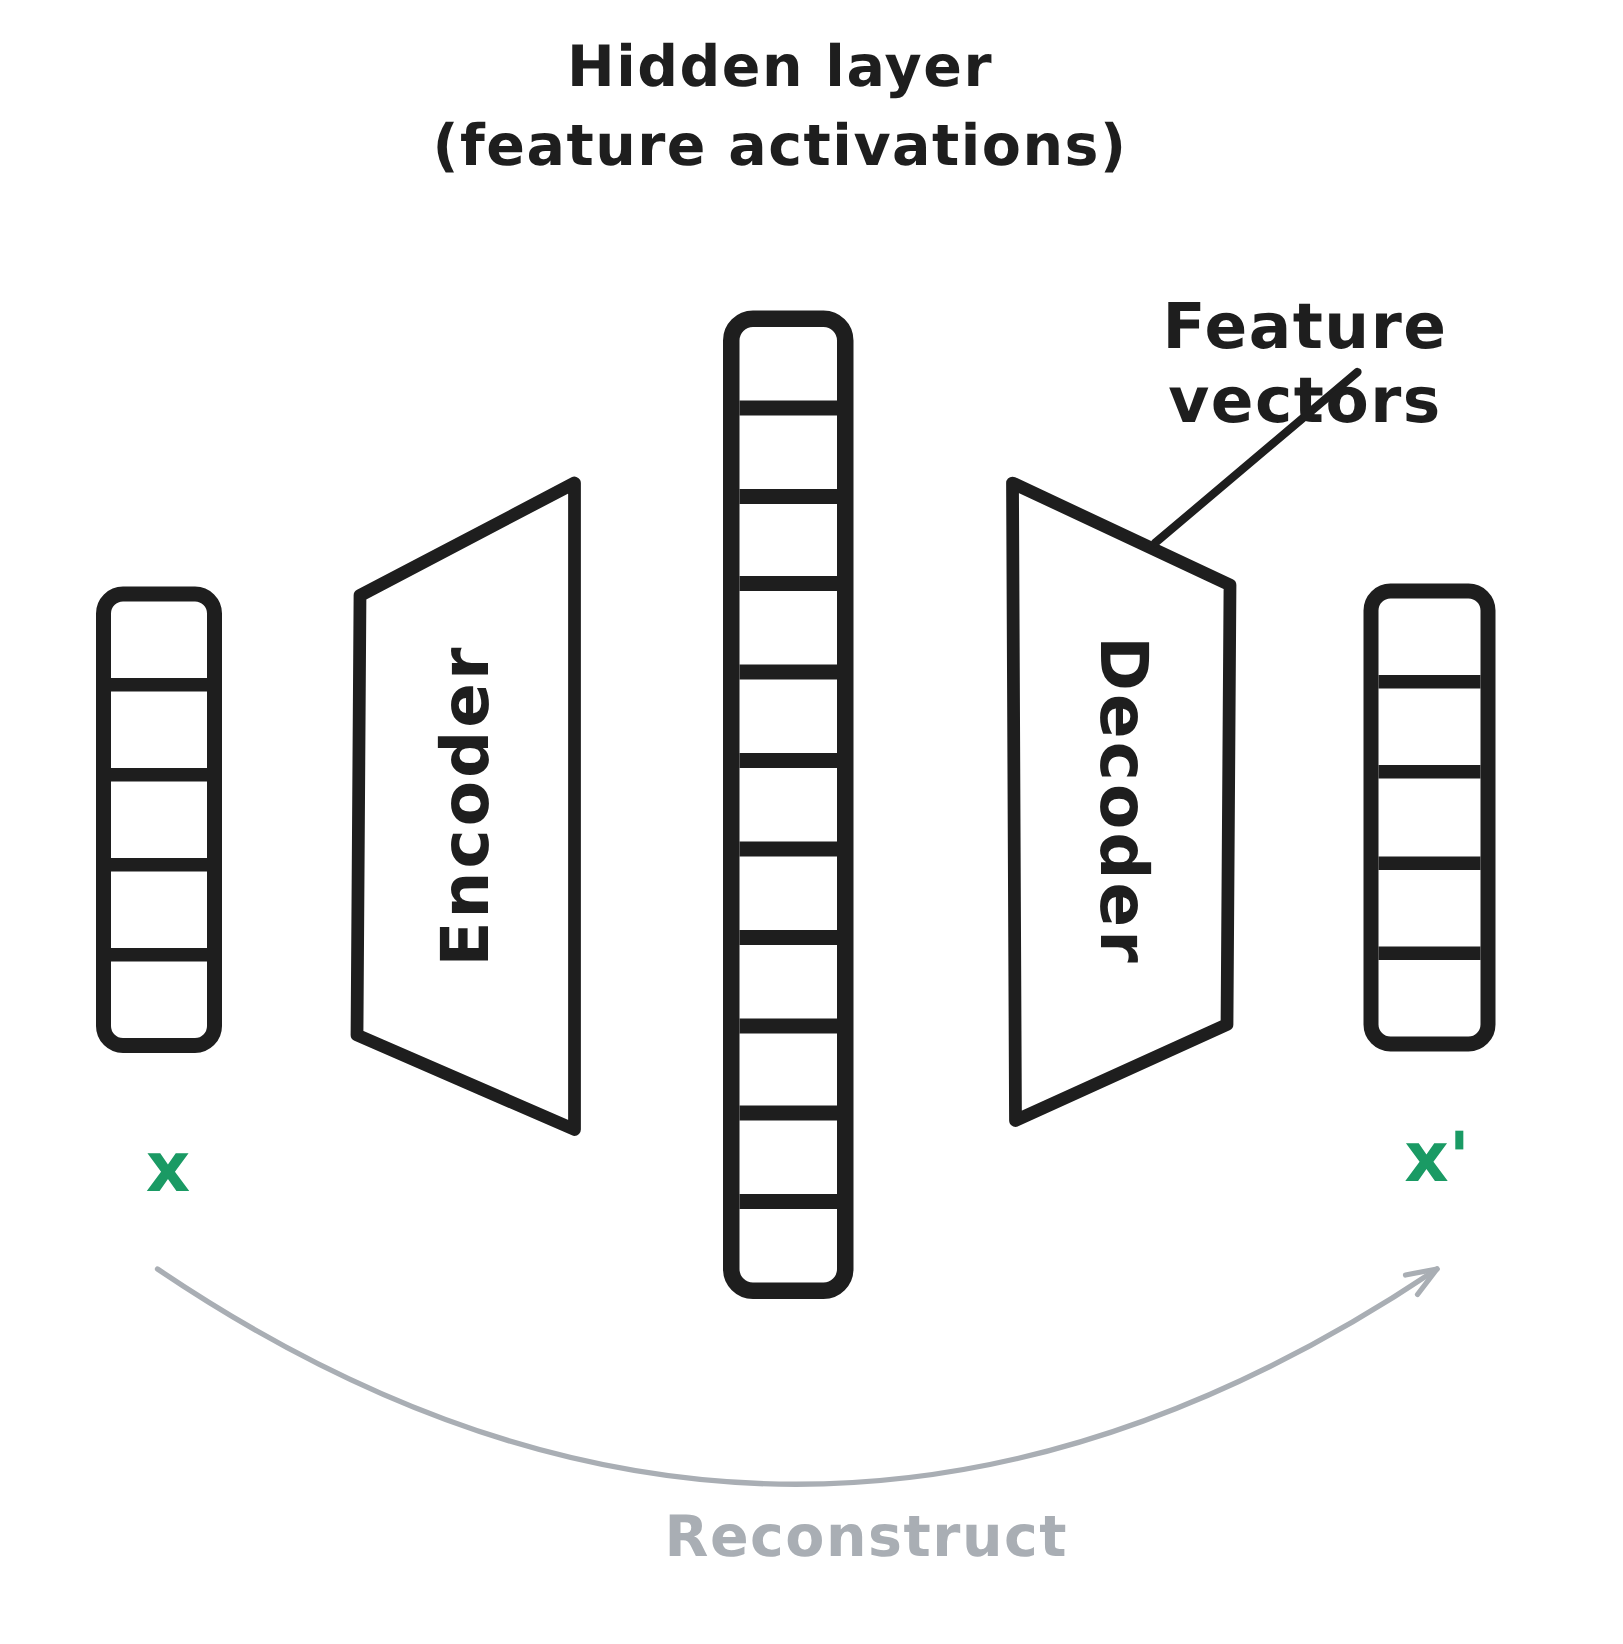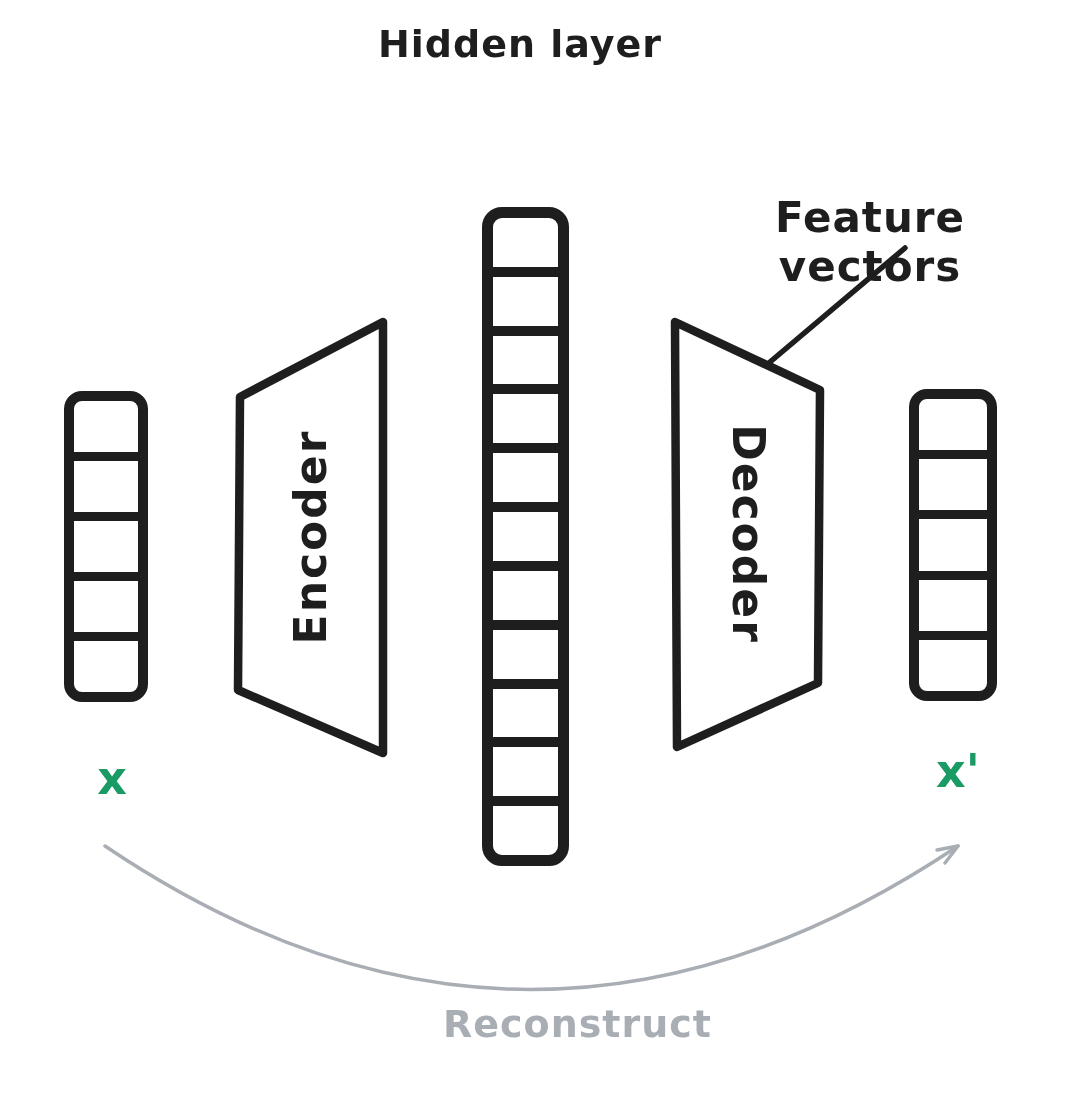--- a/index.html
+++ b/index.html
@@ -114,20 +114,21 @@
     <polygon class="shape" points="675,322 820,390 818,683 677,747"></polygon>
 
     <line class="pointer" x1="905" y1="248" x2="770" y2="362"></line>
 
     <path class="arrow" d="M 105 846 Q 530 1133 958 846"></path>
     <path class="arrow" d="M 958 846 L 945 863 M 958 846 L 937 850"></path>
   </svg>
 
   <div class="title">
     <div>Hidden layer</div>
+    <div>(feature activations)</div>
   </div>
 
   <div class="feature-label">Feature vectors</div>
 
   <div class="vector vector-input">
       <div class="cell"></div>
       <div class="cell"></div>
       <div class="cell"></div>
       <div class="cell"></div>
       <div class="cell"></div>

